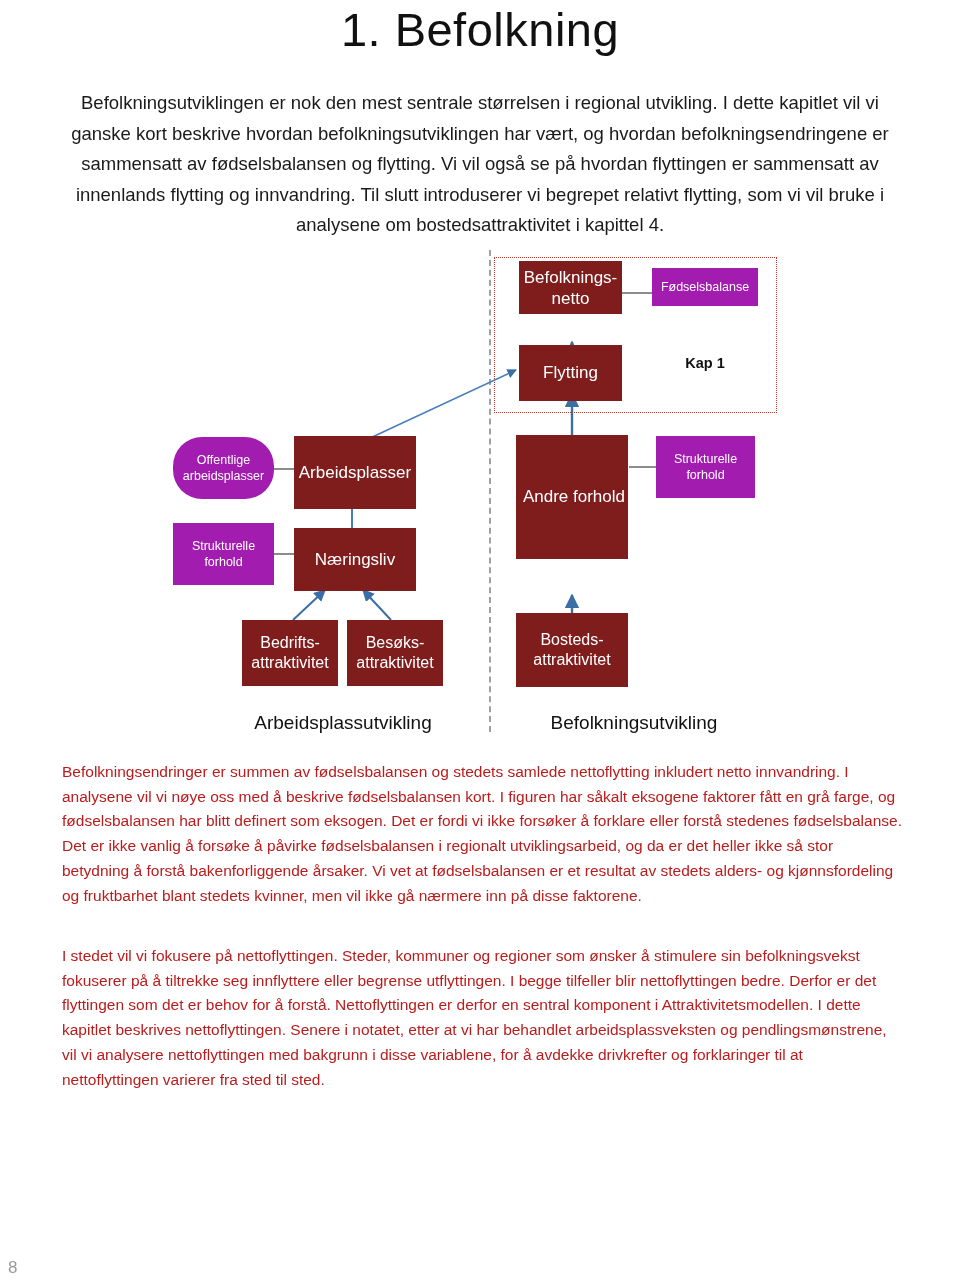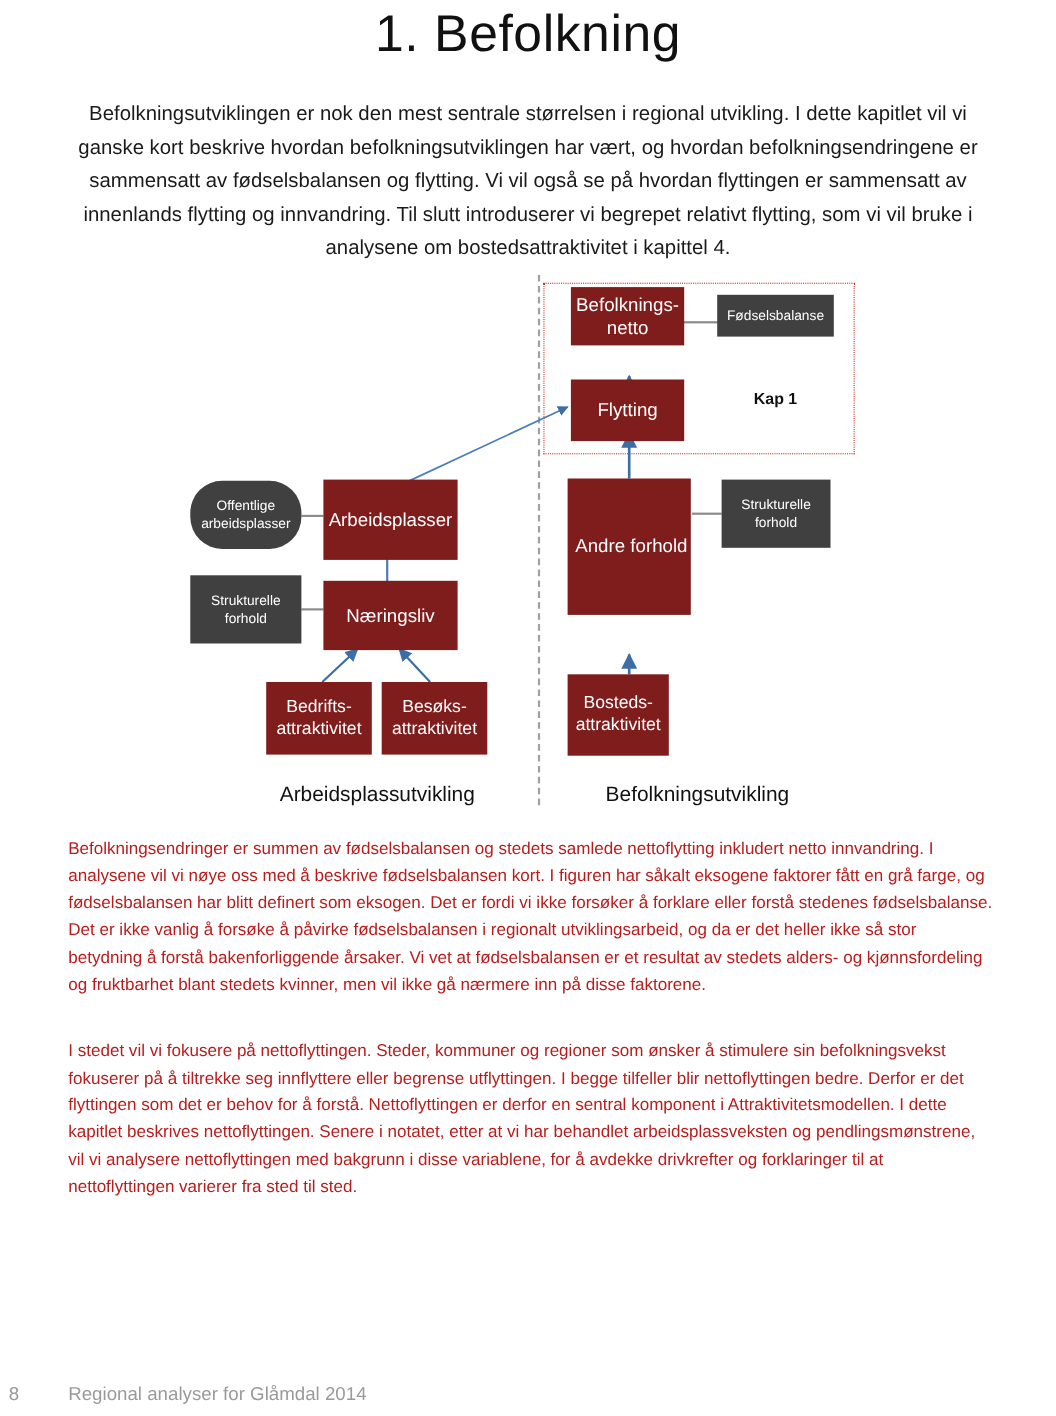--- a/index.html
+++ b/index.html
@@ -36,21 +36,21 @@
   }
   .dbox{
     position:absolute;
     display:flex;align-items:center;justify-content:center;
     text-align:center;
     color:#ffffff;
     box-sizing:border-box;
     padding:2px 3px;
   }
   .dbox.blue{background:#7f1d1d;}
-  .dbox.gray{background:#404040;}
+  .dbox.gray{background:#a21caf;}
   .dbox .t{display:block;width:100%;}
 
   .connector{position:absolute;background:#8c8c8c;}
   .vconnector{position:absolute;background:#4a7ebb;}
 
   .dashed-divider{
     position:absolute;
     border-left:2px dashed #a0a0a0;
     width:0;
   }
@@ -155,21 +155,21 @@
       <span class="t">Andre forhold</span>
     </div>
 
     <div class="dbox gray" style="left:656px;top:186px;width:99px;height:62px;font-size:12.5px;line-height:16px;">
       <span class="t">
         <span>Strukturelle</span><br>
         <span>forhold</span>
       </span>
     </div>
 
-    <div class="dbox blue" style="left:516px;top:363px;width:92px;height:74px;font-size:16px;line-height:20px;">
+    <div class="dbox blue" style="left:516px;top:363px;width:112px;height:74px;font-size:16px;line-height:20px;">
       <span class="t">
         <span>Bosteds-</span><br>
         <span>attraktivitet</span>
       </span>
     </div>
 
     <div class="dbox gray" style="left:173px;top:187px;width:101px;height:62px;font-size:12.5px;line-height:16px;border-radius:29px;">
       <span class="t">
         <span>Offentlige</span><br>
         <span>arbeidsplasser</span>
@@ -208,16 +208,15 @@
     <div class="caption" style="left:200px;top:462px;width:286px;">Arbeidsplassutvikling</div>
     <div class="caption" style="left:500px;top:462px;width:268px;">Befolkningsutvikling</div>
 
   </div>
 
   <div class="bodytext" id="body-paragraph-1">Befolkningsendringer er summen av fødselsbalansen og stedets samlede nettoflytting inkludert netto innvandring. I analysene vil vi nøye oss med å beskrive fødselsbalansen kort. I figuren har såkalt eksogene faktorer fått en grå farge, og fødselsbalansen har blitt definert som eksogen. Det er fordi vi ikke forsøker å forklare eller forstå stedenes fødselsbalanse. Det er ikke vanlig å forsøke å påvirke fødselsbalansen i regionalt utviklingsarbeid, og da er det heller ikke så stor betydning å forstå bakenforliggende årsaker. Vi vet at fødselsbalansen er et resultat av stedets alders- og kjønnsfordeling og fruktbarhet blant stedets kvinner, men vil ikke gå nærmere inn på disse faktorene.</div>
   <div class="bodytext" id="body-paragraph-2">I stedet vil vi fokusere på nettoflyttingen. Steder, kommuner og regioner som ønsker å stimulere sin befolkningsvekst fokuserer på å tiltrekke seg innflyttere eller begrense utflyttingen. I begge tilfeller blir nettoflyttingen bedre. Derfor er det flyttingen som det er behov for å forstå. Nettoflyttingen er derfor en sentral komponent i Attraktivitetsmodellen. I dette kapitlet beskrives nettoflyttingen. Senere i notatet, etter at vi har behandlet arbeidsplassveksten og pendlingsmønstrene, vil vi analysere nettoflyttingen med bakgrunn i disse variablene, for å avdekke drivkrefter og forklaringer til at nettoflyttingen varierer fra sted til sted.</div>
 
   <div id="footer">
     <span id="page-number">8</span>
-    <span id="footer-title">Regional analyser for Glåmdal 2014</span>
   </div>
 
 </div>
 
 </body></html>

